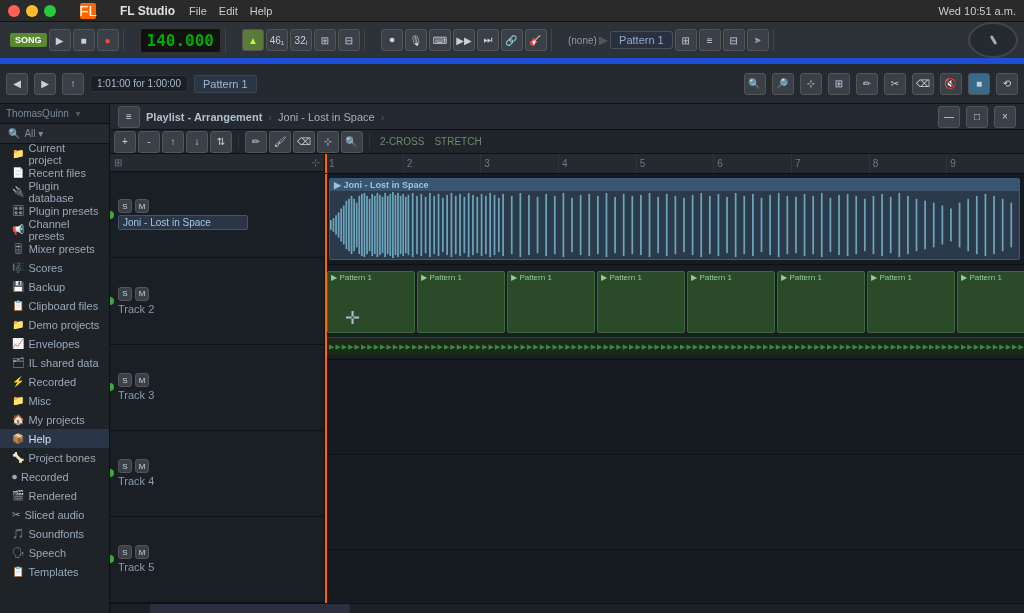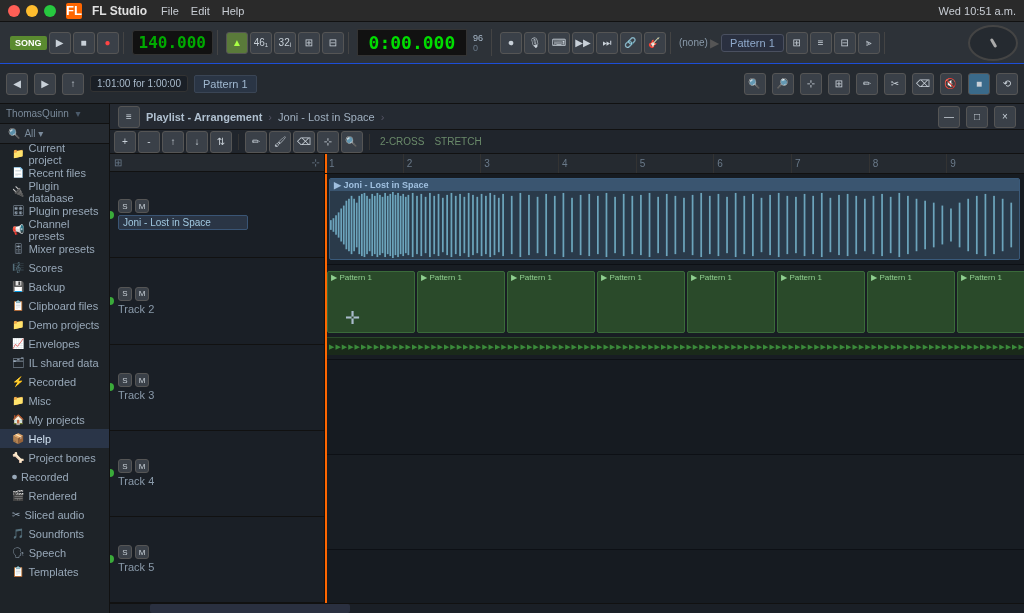--- a/index.html
+++ b/index.html
@@ -29,23 +29,23 @@
       border-radius: 50%;
       display: inline-block;
     }
     .tl-red { background: #ff5f56; }
     .tl-yellow { background: #ffbd2e; }
     .tl-green { background: #27c93f; }
     #title-bar .app-icon {
       width: 16px; height: 16px;
       background: #ff6600;
       border-radius: 2px;
-      margin: 0 4px;
+      margin: 0 18px;
       display: flex; align-items: center; justify-content: center;
-      font-size: 13px; font-weight: bold; color: white;
+      font-size: 15px; font-weight: normal; color: white;
     }
     #title-bar .app-name {
       font-size: 12px; font-weight: bold; color: #e0e0e0;
     }
     #title-bar .menu-items {
       display: flex; gap: 12px; margin-left: 8px;
     }
     #title-bar .menu-item {
       font-size: 11px; color: #c8cdd4; cursor: pointer;
     }
@@ -56,22 +56,22 @@
       display: flex; gap: 12px; align-items: center;
     }
 
     
     #main-toolbar {
       height: 42px;
       background: #2d3238;
       display: flex;
       align-items: center;
       padding: 0 6px;
-      gap: 4px;
-      border-bottom: 1px solid #1d4ed8;
+      gap: 12px;
+      border-bottom: 6px solid #1d4ed8;
     }
     .toolbar-group {
       display: flex; align-items: center; gap: 2px;
       padding: 0 4px;
       border-right: 1px solid #444;
     }
     .toolbar-group:last-child { border-right: none; }
     .tb-btn {
       width: 22px; height: 22px;
       background: #3a4048;
@@ -432,27 +432,20 @@
   </div>
   <div class="toolbar-group">
     <div class="bpm-display">140.000</div>
   </div>
   <div class="toolbar-group">
     <div class="tb-btn" style="background:#5a7a3a; color:#aaff44;">▲</div>
     <div class="tb-btn">46₁</div>
     <div class="tb-btn">32ᵢ</div>
     <div class="tb-btn">⊞</div>
     <div class="tb-btn">⊟</div>
-  </div>
-  <div class="toolbar-group">
-    <div class="time-display">0:00.000</div>
-    <div style="font-size:9px; color:#6a7a8a; padding:0 4px;">
-      <div style="color:#aabbcc;">96</div>
-      <div>0</div>
-    </div>
   </div>
   <div class="toolbar-group">
     <div class="tb-btn">⏺</div>
     <div class="tb-btn">🎙</div>
     <div class="tb-btn">⌨</div>
     <div class="tb-btn">▶▶</div>
     <div class="tb-btn">⏭</div>
     <div class="tb-btn">🔗</div>
     <div class="tb-btn">🎸</div>
   </div>

